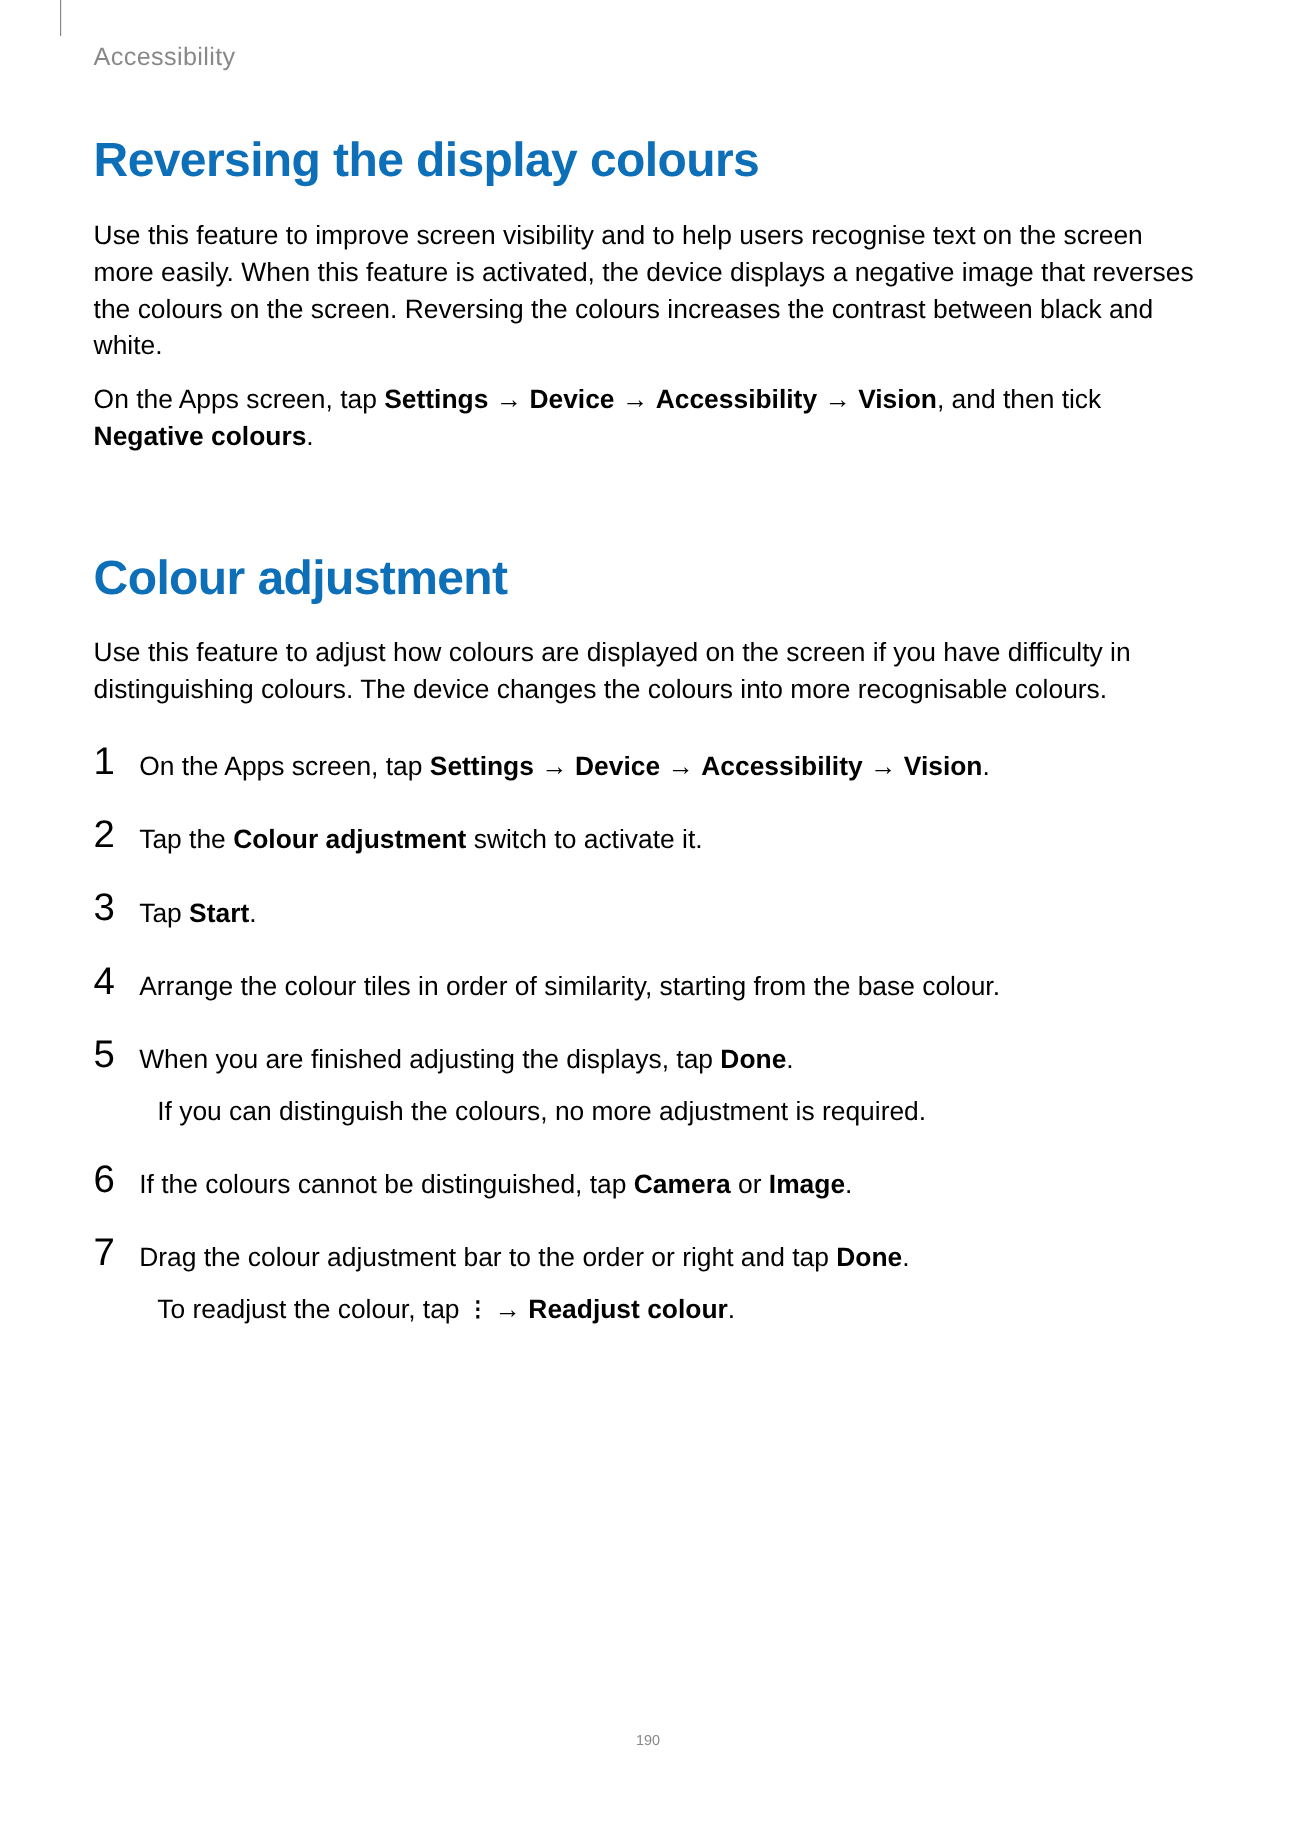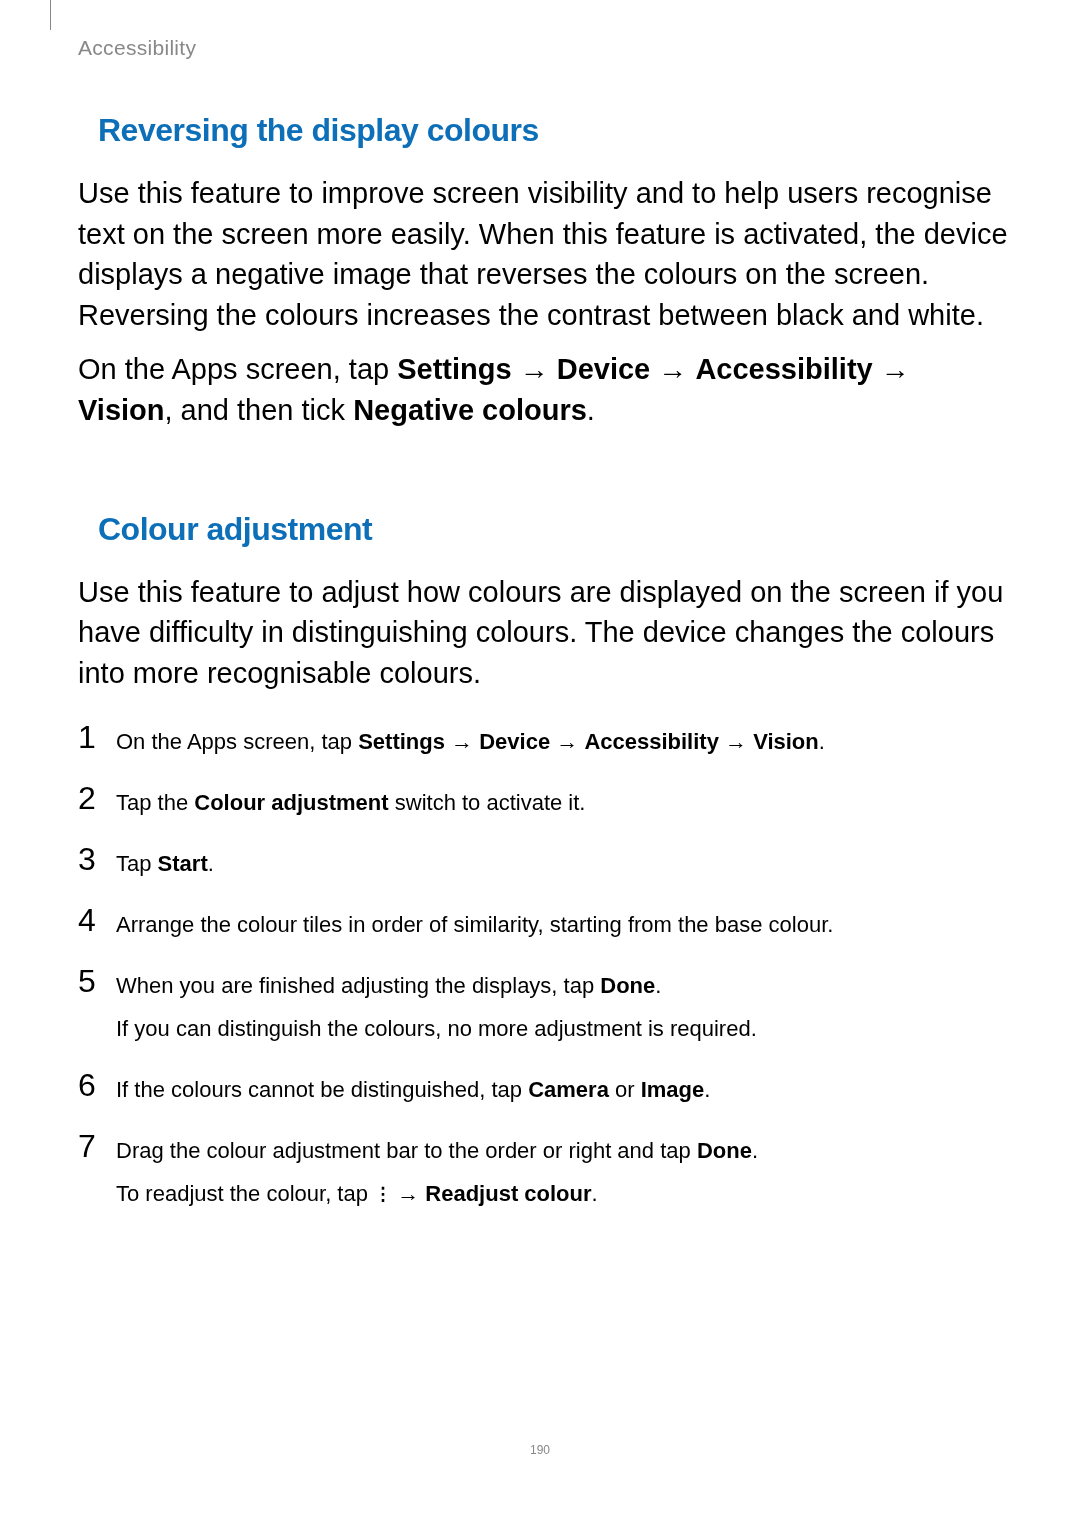--- a/index.html
+++ b/index.html
@@ -32,28 +32,27 @@
       letter-spacing: 0.3px;
     }
     .content {
       position: absolute;
       left: 78px;
       top: 112px;
       width: 930px;
     }
     h1 {
       color: #0d6fb8;
-      font-size: 32px;
+      font-size: 40px;
       font-weight: 700;
       margin-bottom: 24px;
       letter-spacing: -0.5px;
-      margin-left: 20px;
     }
     p.body {
-      font-size: 29px;
+      font-size: 22px;
       line-height: 1.4;
       margin-bottom: 14px;
       color: #000;
     }
     .section2 {
       margin-top: 80px;
     }
     ol.steps {
       list-style: none;
       margin-top: 28px;
@@ -74,20 +73,21 @@
     .step-body {
       font-size: 22px;
       line-height: 1.5;
       color: #000;
       flex: 1;
       padding-top: 4px;
     }
     .step-body .sub {
       display: block;
       margin-top: 10px;
+      margin-left: 15px;
     }
     .page-num {
       position: absolute;
       bottom: 70px;
       left: 0;
       width: 100%;
       text-align: center;
       font-size: 12px;
       color: #888;
     }

